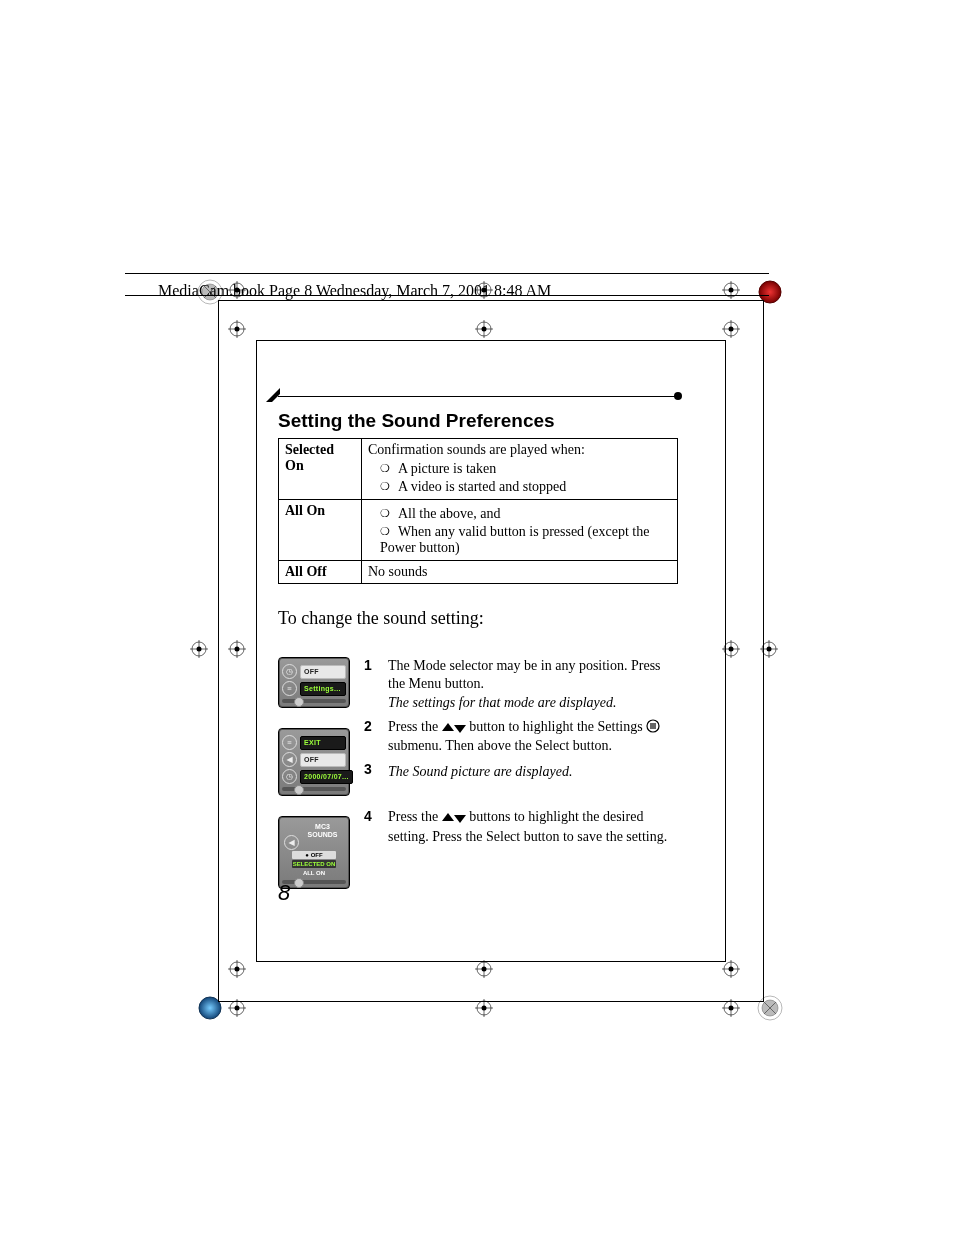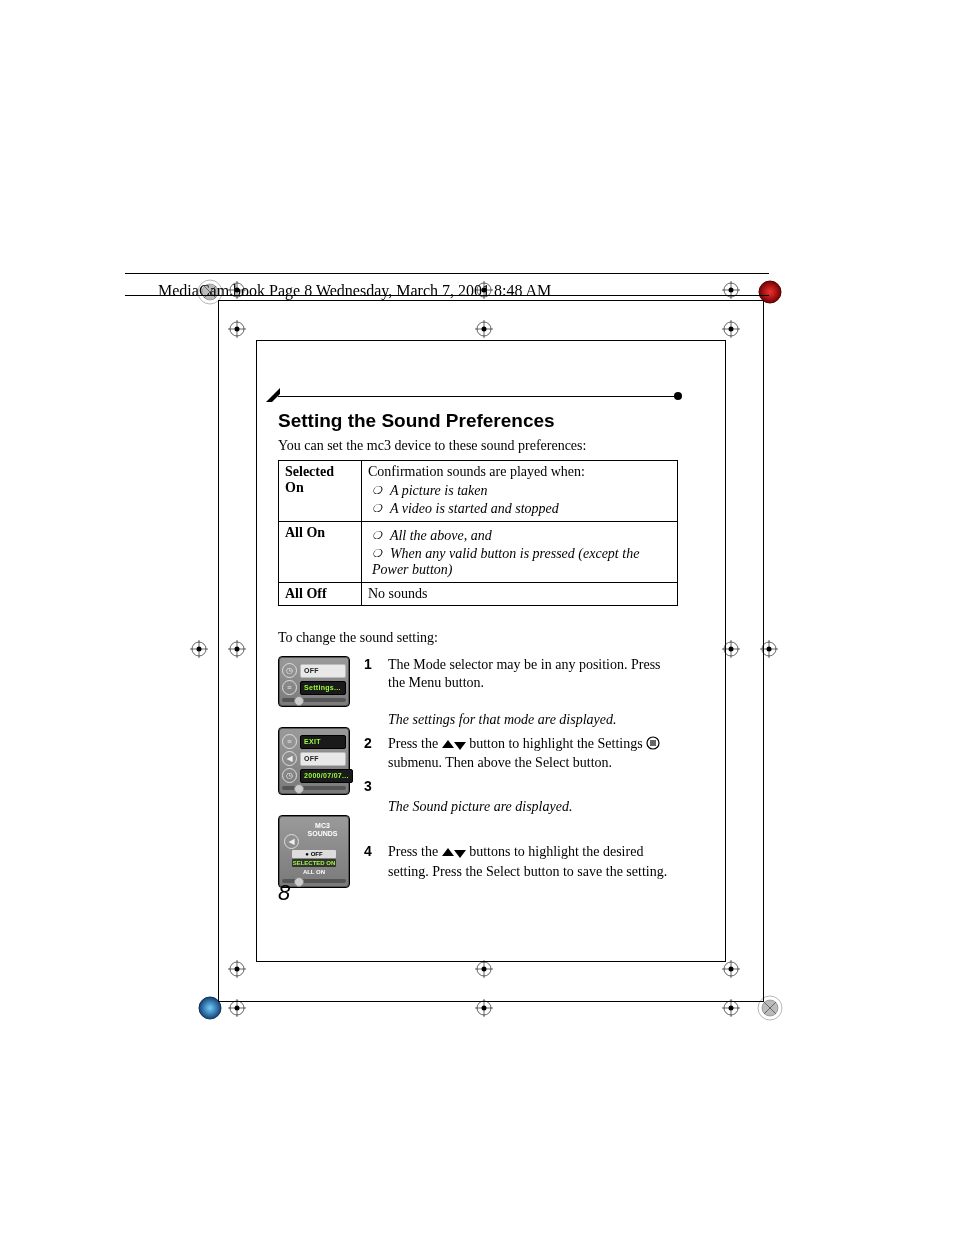--- a/index.html
+++ b/index.html
@@ -66,35 +66,34 @@
     vertical-align: top;
     text-align: left;
   }
   table.options th {
     font-weight: bold;
     width: 70px;
   }
   .bullet-list {
     list-style: none;
     padding: 0;
-    margin: 2px 0 0 4px;
-    font-style: italic;
+    margin: 2px 0 0 12px;
   }
   .bullet-list li::before {
     content: "❍";
     font-size: 11px;
     margin-right: 8px;
     vertical-align: 1px;
   }
   .bullet-list li {
     padding: 1px 0;
   }
   p.change-intro {
-    font-size: 14px;
-    margin: 24px 0 10px 0;
+    font-size: 18px;
+    margin: 24px 0 28px 0;
   }
   .steps-area {
     display: flex;
     gap: 14px;
   }
   .lcd-column {
     width: 72px;
     flex: 0 0 72px;
   }
   .lcd {
@@ -193,21 +192,21 @@
     gap:10px;
     margin-bottom: 6px;
   }
   .step-num {
     font-family: "Comic Sans MS", cursive, sans-serif;
     font-weight: bold;
     font-size: 14px;
     flex: 0 0 14px;
   }
   .step-body { flex:1; line-height: 1.25;}
-  .step-body .italic { font-style: italic; margin-top: 20px;}
+  .step-body .italic { font-style: italic; margin-top: 2px;}
   .inline-icon {
     display:inline-block;
     vertical-align: -2px;
   }
   .page-num {
     position:absolute;
     left: 278px;
     top: 880px;
     font-family: "Comic Sans MS", cursive, sans-serif;
     font-size: 22px;
@@ -400,21 +399,20 @@
 
   <div class="rule-dot">
     <svg class="arrow-left" width="14" height="14">
         <polygon points="0,14 14,0 14,6 6,14" fill="#000"></polygon>
       </svg>
     <div class="line"></div>
     <div class="dot-right"></div>
   </div>
 
   <h1 class="section-title">Setting the Sound Preferences</h1>
-  <p class="intro">You can set the mc3 device to these sound preferences:</p>
 
   <table class="options">
     <tbody>
         <tr>
       <th>Selected On</th>
       <td>
         <span>Confirmation sounds are played when:</span>
         <ul class="bullet-list">
           <li>A picture is taken</li>
           <li>A video is started and stopped</li>

